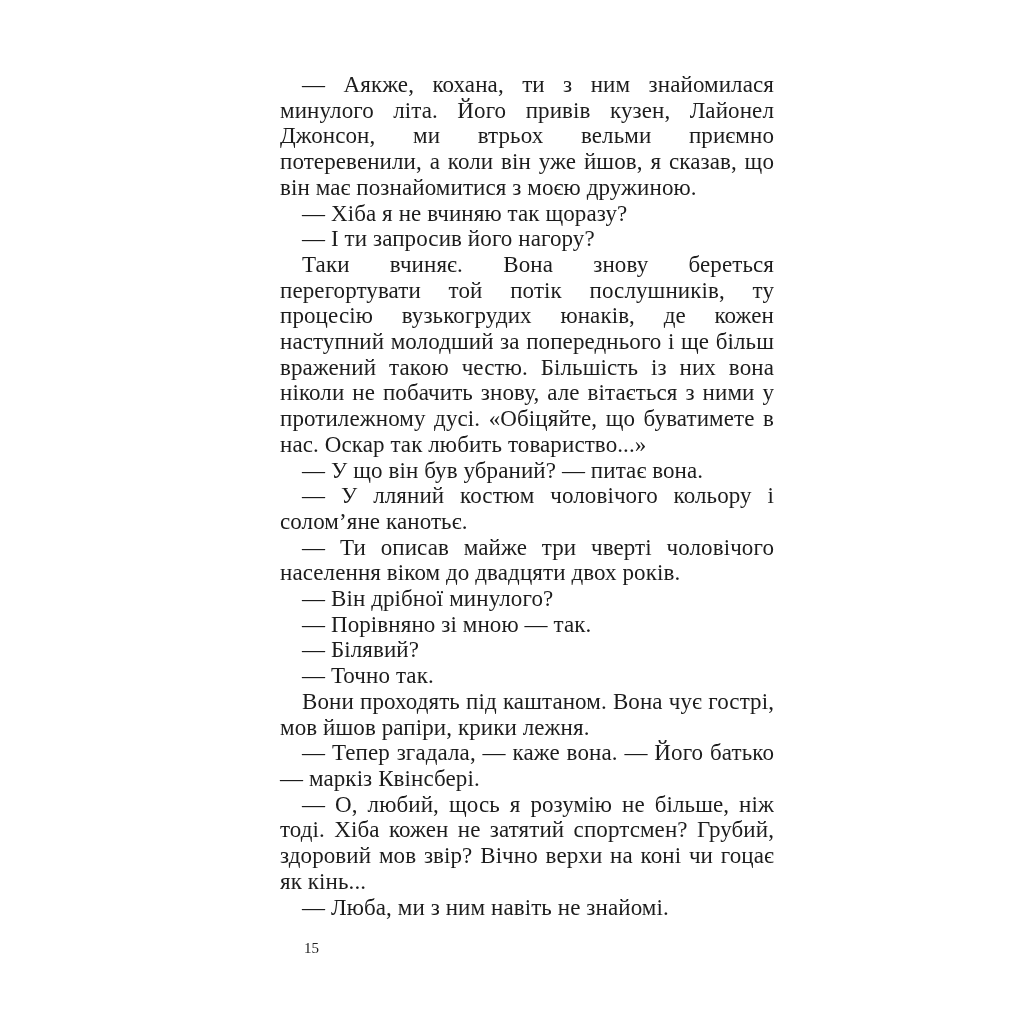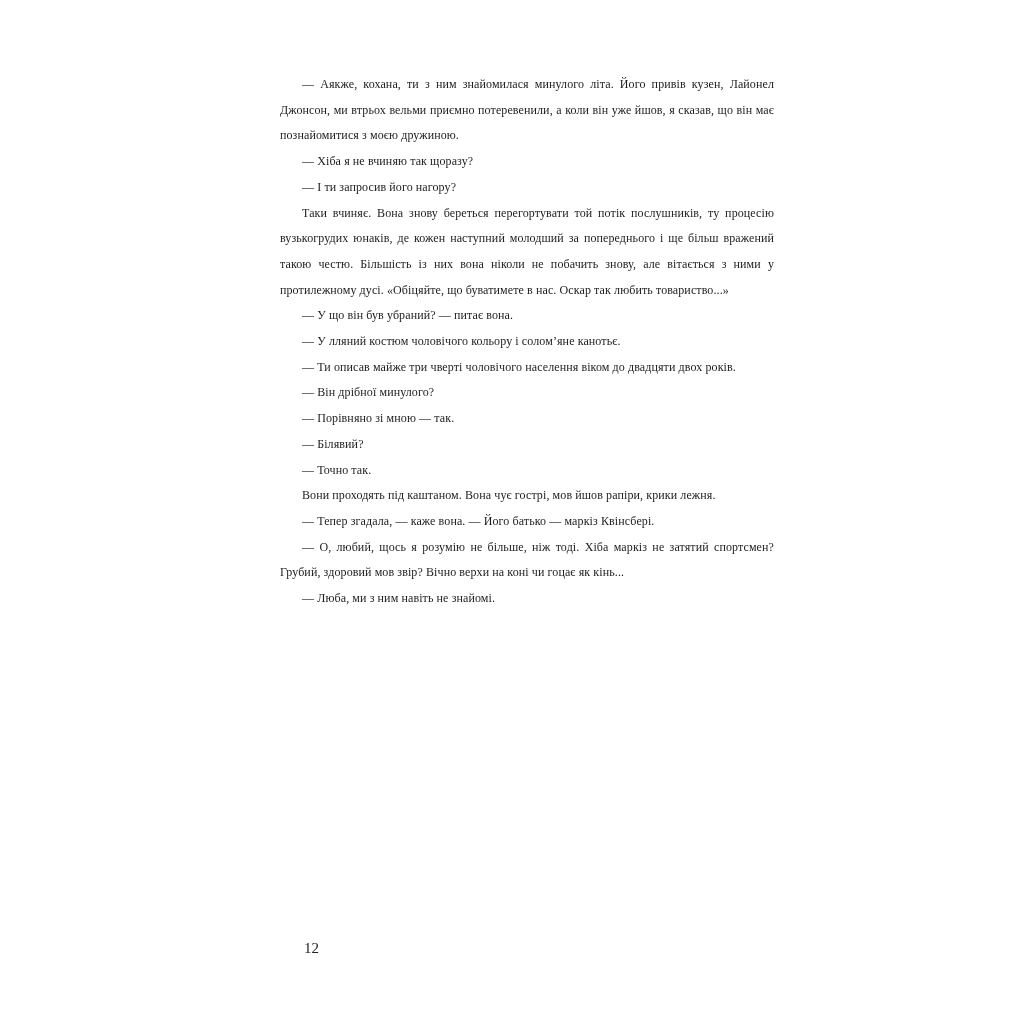--- a/index.html
+++ b/index.html
@@ -18,21 +18,21 @@
   .book-page {
     position: absolute;
     inset: 0;
     background: #ffffff;
   }
   .text-block {
     position: absolute;
     left: 280px;
     top: 72px;
     width: 494px;
-    font-size: 12px;
+    font-size: 23px;
     line-height: 25.7px;
     text-align: justify;
     letter-spacing: 0.1px;
   }
   .text-block p {
     margin: 0;
     padding: 0;
     text-indent: 22px;
   }
   .page-number {
@@ -56,19 +56,19 @@
     <p>Таки вчиняє. Вона знову береться перегортувати той потік послушників, ту процесію вузькогрудих юнаків, де кожен наступний молодший за попереднього і ще більш вражений такою честю. Більшість із них вона ніколи не побачить знову, але вітається з ними у протилежному дусі. «Обіцяйте, що буватимете в нас. Оскар так любить товариство...»</p>
     <p>— У що він був убраний? — питає вона.</p>
     <p>— У лляний костюм чоловічого кольору і солом’яне канотьє.</p>
     <p>— Ти описав майже три чверті чоловічого населення віком до двадцяти двох років.</p>
     <p>— Він дрібної минулого?</p>
     <p>— Порівняно зі мною — так.</p>
     <p>— Білявий?</p>
     <p>— Точно так.</p>
     <p>Вони проходять під каштаном. Вона чує гострі, мов йшов рапіри, крики лежня.</p>
     <p>— Тепер згадала, — каже вона. — Його батько — маркіз Квінсбері.</p>
-    <p>— О, любий, щось я розумію не більше, ніж тоді. Хіба маркіз не затятий спортсмен? Грубий, здоровий мов звір? Вічно верхи на коні чи гоцає як кінь...</p>
+    <p>— О, любий, щось я розумію не більше, ніж тоді. Хіба кожен не затятий спортсмен? Грубий, здоровий мов звір? Вічно верхи на коні чи гоцає як кінь...</p>
     <p>— Люба, ми з ним навіть не знайомі.</p>
   </div>
 
-  <div class="page-number">12</div>
+  <div class="page-number">15</div>
 
 </div>
 
 </body></html>

